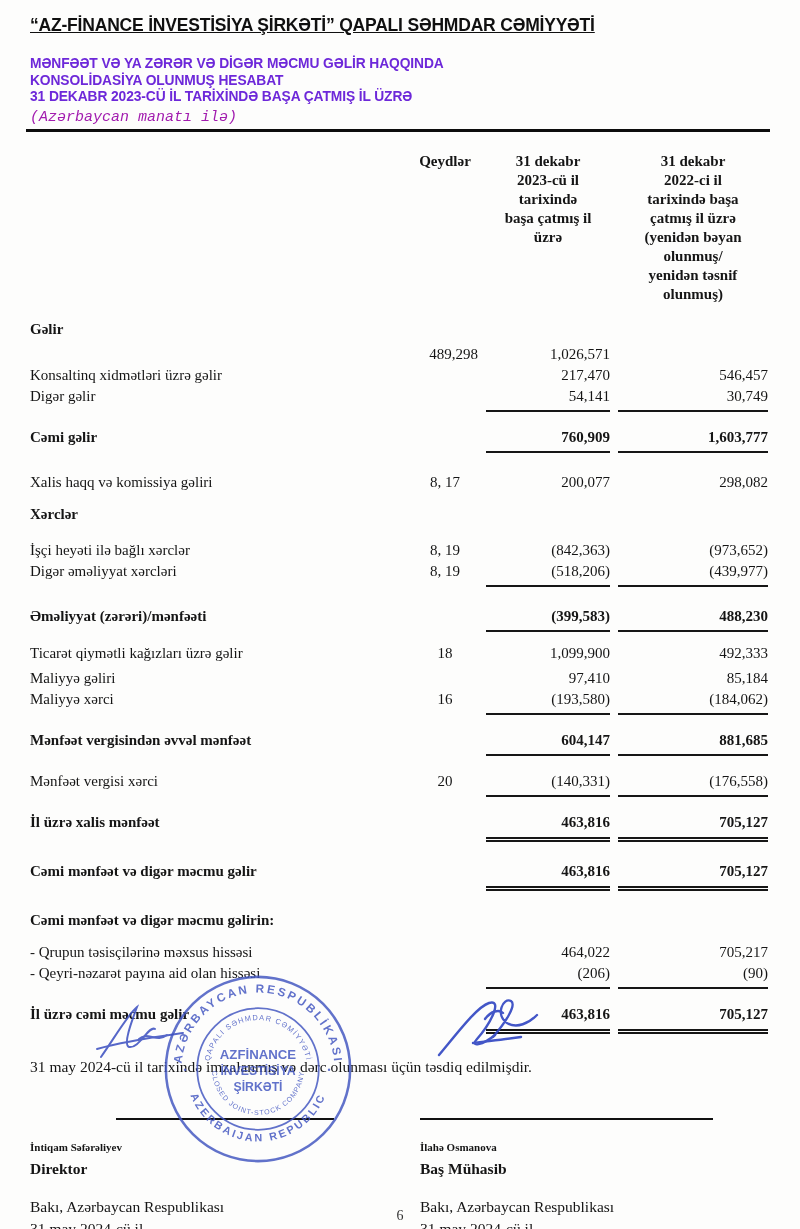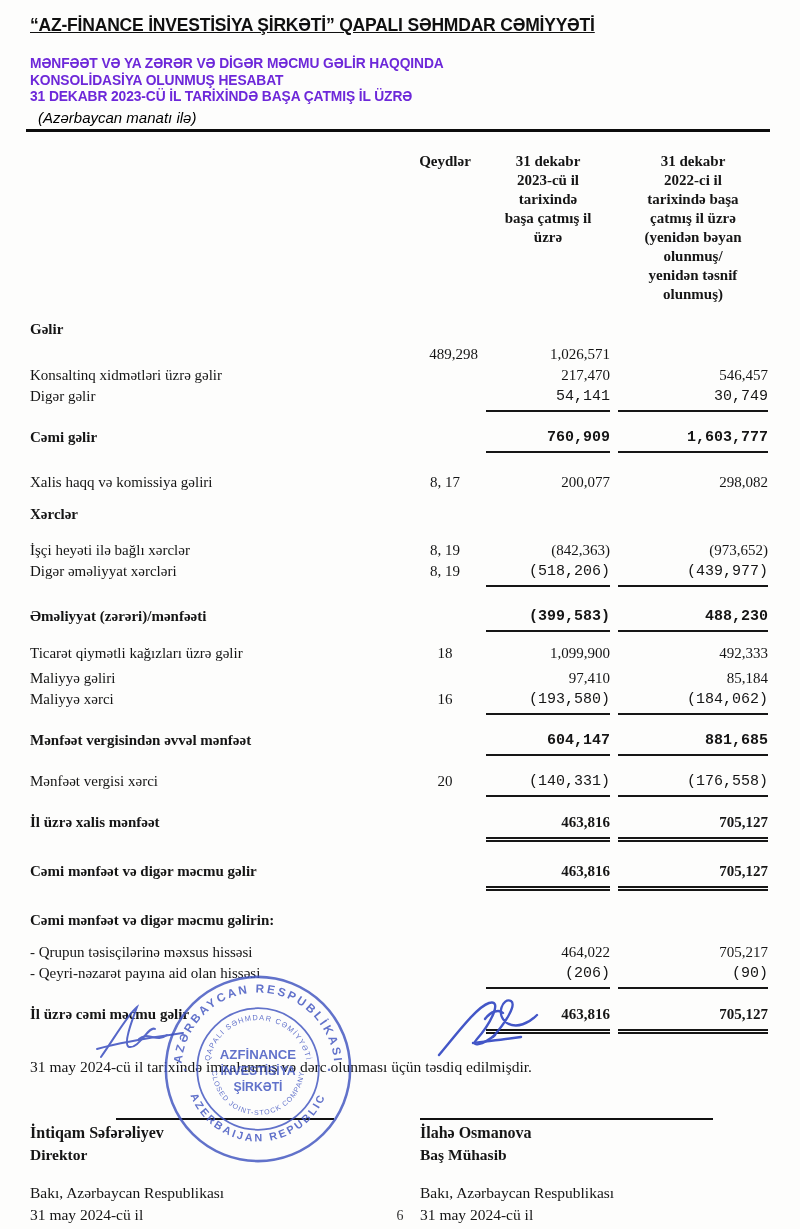--- a/index.html
+++ b/index.html
@@ -15,49 +15,49 @@
     font-family:"Liberation Sans", sans-serif;font-weight:bold;
     font-size:17.5px;letter-spacing:-0.2px;line-height:22px;color:#101010;text-decoration:underline;
   }
   .report-title{
     margin-top:20px;
     font-family:"Liberation Sans", sans-serif;font-weight:bold;
     font-size:13.8px;line-height:16.5px;letter-spacing:-0.1px;color:#6d28d9;
     white-space:pre-line;
   }
   .currency-note{
-    font-family:Liberation Sans, sans-serif;font-style:italic;
-    font-size:15px;margin-top:3px;color:#000000;margin-left:8px;
+    font-family:Liberation Mono, monospace;font-style:italic;
+    font-size:15px;margin-top:3px;color:#a21caf;
   }
   .head-rule{border:none;border-top:3px solid #0d0d0d;margin:3px 0 0 -4px;width:744px;}
 
   
   .row{display:grid;grid-template-columns:1fr 66px 124px 150px;column-gap:8px;
        line-height:21px;font-size:15px;}
   .c{min-height:1px;}
   .notes{text-align:center;}
   .num{text-align:right;}
   .section .label, .total .label, .total .num{font-weight:bold;}
-  .rule  .num{border-bottom:2px solid #161616;padding-bottom:3px;font-family:Liberation Mono, monospace;}
+  .rule  .num{border-bottom:2px solid #161616;padding-bottom:3px;}
   .drule .num{border-bottom:5px double #161616;padding-bottom:4px;}
 
   .thead{margin-top:20px;}
   .thead .c{font-weight:bold;font-size:15px;line-height:19px;text-align:center;white-space:pre-line;}
   .tbody{margin-top:15px;}
 
   .g1{margin-top:4px;} .g2{margin-top:11px;} .g3{margin-top:15px;}
   .g4{margin-top:19px;}
 
   
   .approval{margin-top:24px;font-size:15.5px;}
   .sig-grid{display:grid;grid-template-columns:360px 1fr;column-gap:30px;margin-top:42px;}
   .sig-line{border-bottom:2px solid #111;height:0;}
   .sig-line.left{margin-left:86px;width:218px;}
   .sig-line.right{width:293px;}
-  .sig-name{font-weight:bold;font-size:16px;line-height:22px;margin-top:2px;}
+  .sig-name{font-weight:bold;font-size:11px;line-height:22px;margin-top:16px;}
   .sig-title{font-weight:bold;font-size:15.5px;line-height:22px;}
   .city-date{margin-top:16px;font-size:15.5px;line-height:22px;}
   .page-num{position:absolute;left:0;width:800px;text-align:center;top:1208px;font-size:14px;color:#333;}
 
   
   .ink{position:absolute;pointer-events:none;}
   #stamp{left:160px;top:971px;opacity:.82;}
   #sig-left{left:95px;top:1003px;opacity:.85;}
   #sig-right{left:433px;top:993px;opacity:.9;}
 </style>

